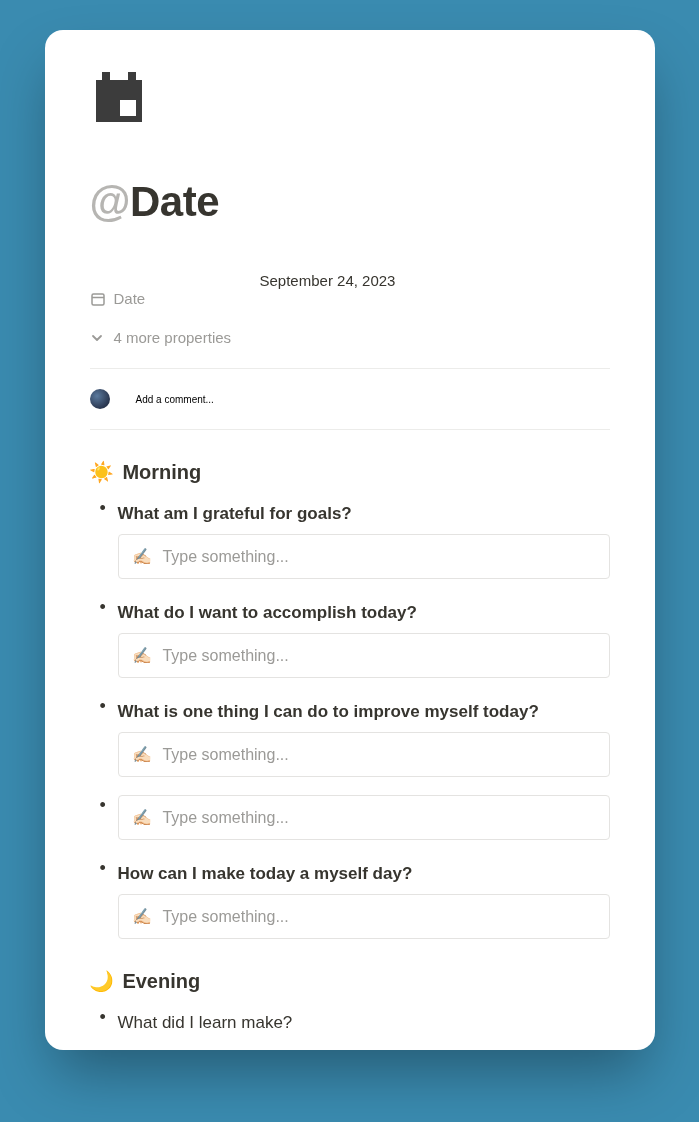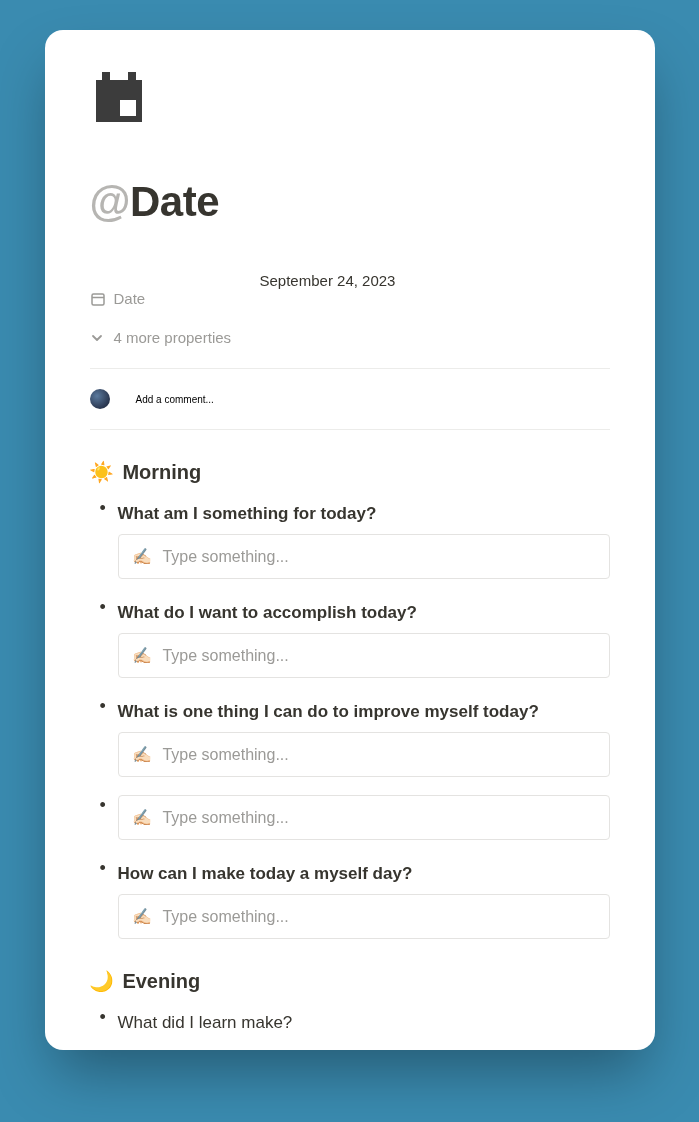--- a/index.html
+++ b/index.html
@@ -181,21 +181,21 @@
       <span>Add a comment...</span>
     </div>
 
     <div class="section-header">
       <span class="emoji">☀️</span>
       <span>Morning</span>
     </div>
 
     <ul class="prompts">
       <li>
-        <div class="prompt-label">What am I something for today?</div>
+        <div class="prompt-label">What am I grateful for goals?</div>
         <div class="input-box">
           <span class="pen">✍🏻</span>
           <span>Type something...</span>
         </div>
       </li>
       <li>
         <div class="prompt-label">What do I want to accomplish today?</div>
         <div class="input-box">
           <span class="pen">✍🏻</span>
           <span>Type something...</span>

